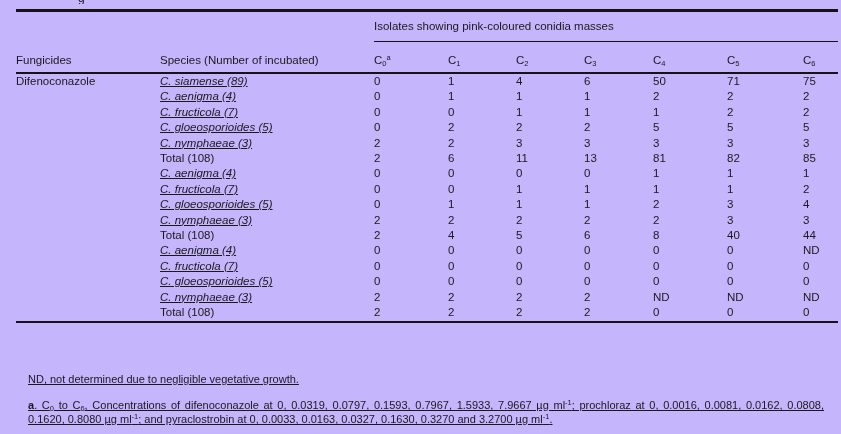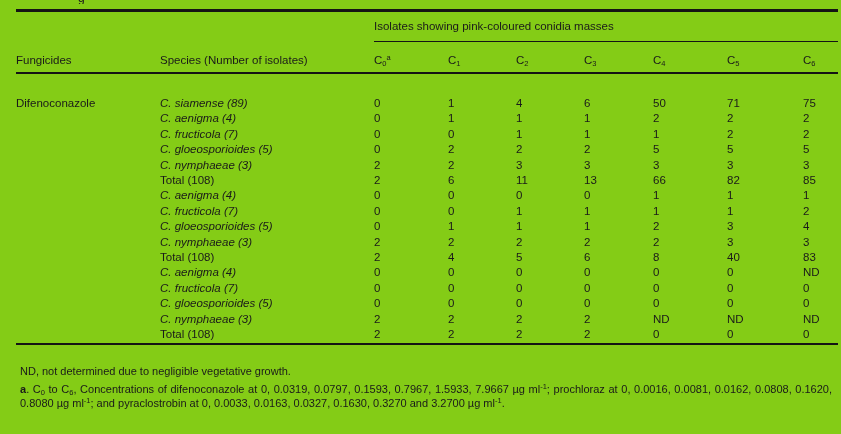--- a/index.html
+++ b/index.html
@@ -1,36 +1,36 @@
 <!DOCTYPE html>
 <html><head>
 <meta charset="utf-8">
 <style>
   html,body{margin:0;padding:0;background:#fff;}
-  .page{position:relative;width:841px;height:434px;background:#84cc16;overflow:hidden;
+  .page{position:relative;width:841px;height:434px;background:#c4b5fd;overflow:hidden;
         font-family:"Liberation Sans","DejaVu Sans",sans-serif;color:#1a1a1a;}
   
   .frag{position:absolute;left:78px;top:0;width:14px;height:4px;overflow:hidden;}
   .frag span{display:block;margin-top:-9px;font-size:12px;}
 
   .tablewrap{position:absolute;left:16px;top:9px;width:822px;}
   table{border-collapse:collapse;table-layout:fixed;width:822px;
         border-top:3px solid #141414;border-bottom:2px solid #141414;font-size:11.5px;}
   th,td{padding:0;margin:0;font-weight:normal;text-align:left;}
   th.spanner{border-bottom:1px solid #141414;padding:8px 0 9px 0;vertical-align:bottom;}
   tr.colrow th{border-bottom:2px solid #141414;padding:12px 0 6px 0;vertical-align:bottom;}
   tbody td{height:15.4px;line-height:15.4px;vertical-align:middle;white-space:nowrap;overflow:hidden;}
-  tbody tr.first-body-row td{padding-top:22px;}
-  .it{font-style:italic;}
+  tbody tr.first-body-row td{padding-top:0;}
+  .it{font-style:italic;text-decoration:underline;}
   sub,sup{font-size:7.5px;line-height:0;}
   sub{position:relative;top:2px;vertical-align:baseline;}
   sup{position:relative;top:-4px;vertical-align:baseline;}
 
   .notes{position:absolute;left:16px;top:360px;width:820px;font-size:11px;line-height:14px;}
-  .notes p{margin:4px;}
+  .notes p{margin:12px;text-decoration:underline;}
   .notes p.note-a{margin-top:4px;text-align:justify;}
   .notes b{font-weight:bold;}
 </style>
 </head>
 <body>
 
 <div class="page">
 
   <div class="frag">
     <span>g</span>
@@ -51,21 +51,21 @@
       </colgroup>
       <thead>
         <tr>
           <th colspan="2"></th>
           <th colspan="7" class="spanner">
             <span>Isolates showing pink-coloured conidia masses</span>
           </th>
         </tr>
         <tr class="colrow" id="colhead-row">
           <th>Fungicides</th>
-          <th>Species (Number of isolates)</th>
+          <th>Species (Number of incubated)</th>
         <th>C<sub>0</sub><sup>a</sup></th>
             <th>C<sub>1</sub></th>
             <th>C<sub>2</sub></th>
             <th>C<sub>3</sub></th>
             <th>C<sub>4</sub></th>
             <th>C<sub>5</sub></th>
             <th>C<sub>6</sub></th>
           </tr>
       </thead>
       <tbody id="table-body">
@@ -124,21 +124,21 @@
             <td>3</td>
             <td>3</td>
           </tr>
           <tr>
             <td></td>
             <td>Total (108)</td>
             <td>2</td>
             <td>6</td>
             <td>11</td>
             <td>13</td>
-            <td>66</td>
+            <td>81</td>
             <td>82</td>
             <td>85</td>
           </tr>
           <tr>
             <td></td>
             <td class="it">C. aenigma (4)</td>
             <td>0</td>
             <td>0</td>
             <td>0</td>
             <td>0</td>
@@ -181,21 +181,21 @@
           </tr>
           <tr>
             <td></td>
             <td>Total (108)</td>
             <td>2</td>
             <td>4</td>
             <td>5</td>
             <td>6</td>
             <td>8</td>
             <td>40</td>
-            <td>83</td>
+            <td>44</td>
           </tr>
           <tr>
             <td></td>
             <td class="it">C. aenigma (4)</td>
             <td>0</td>
             <td>0</td>
             <td>0</td>
             <td>0</td>
             <td>0</td>
             <td>0</td>

